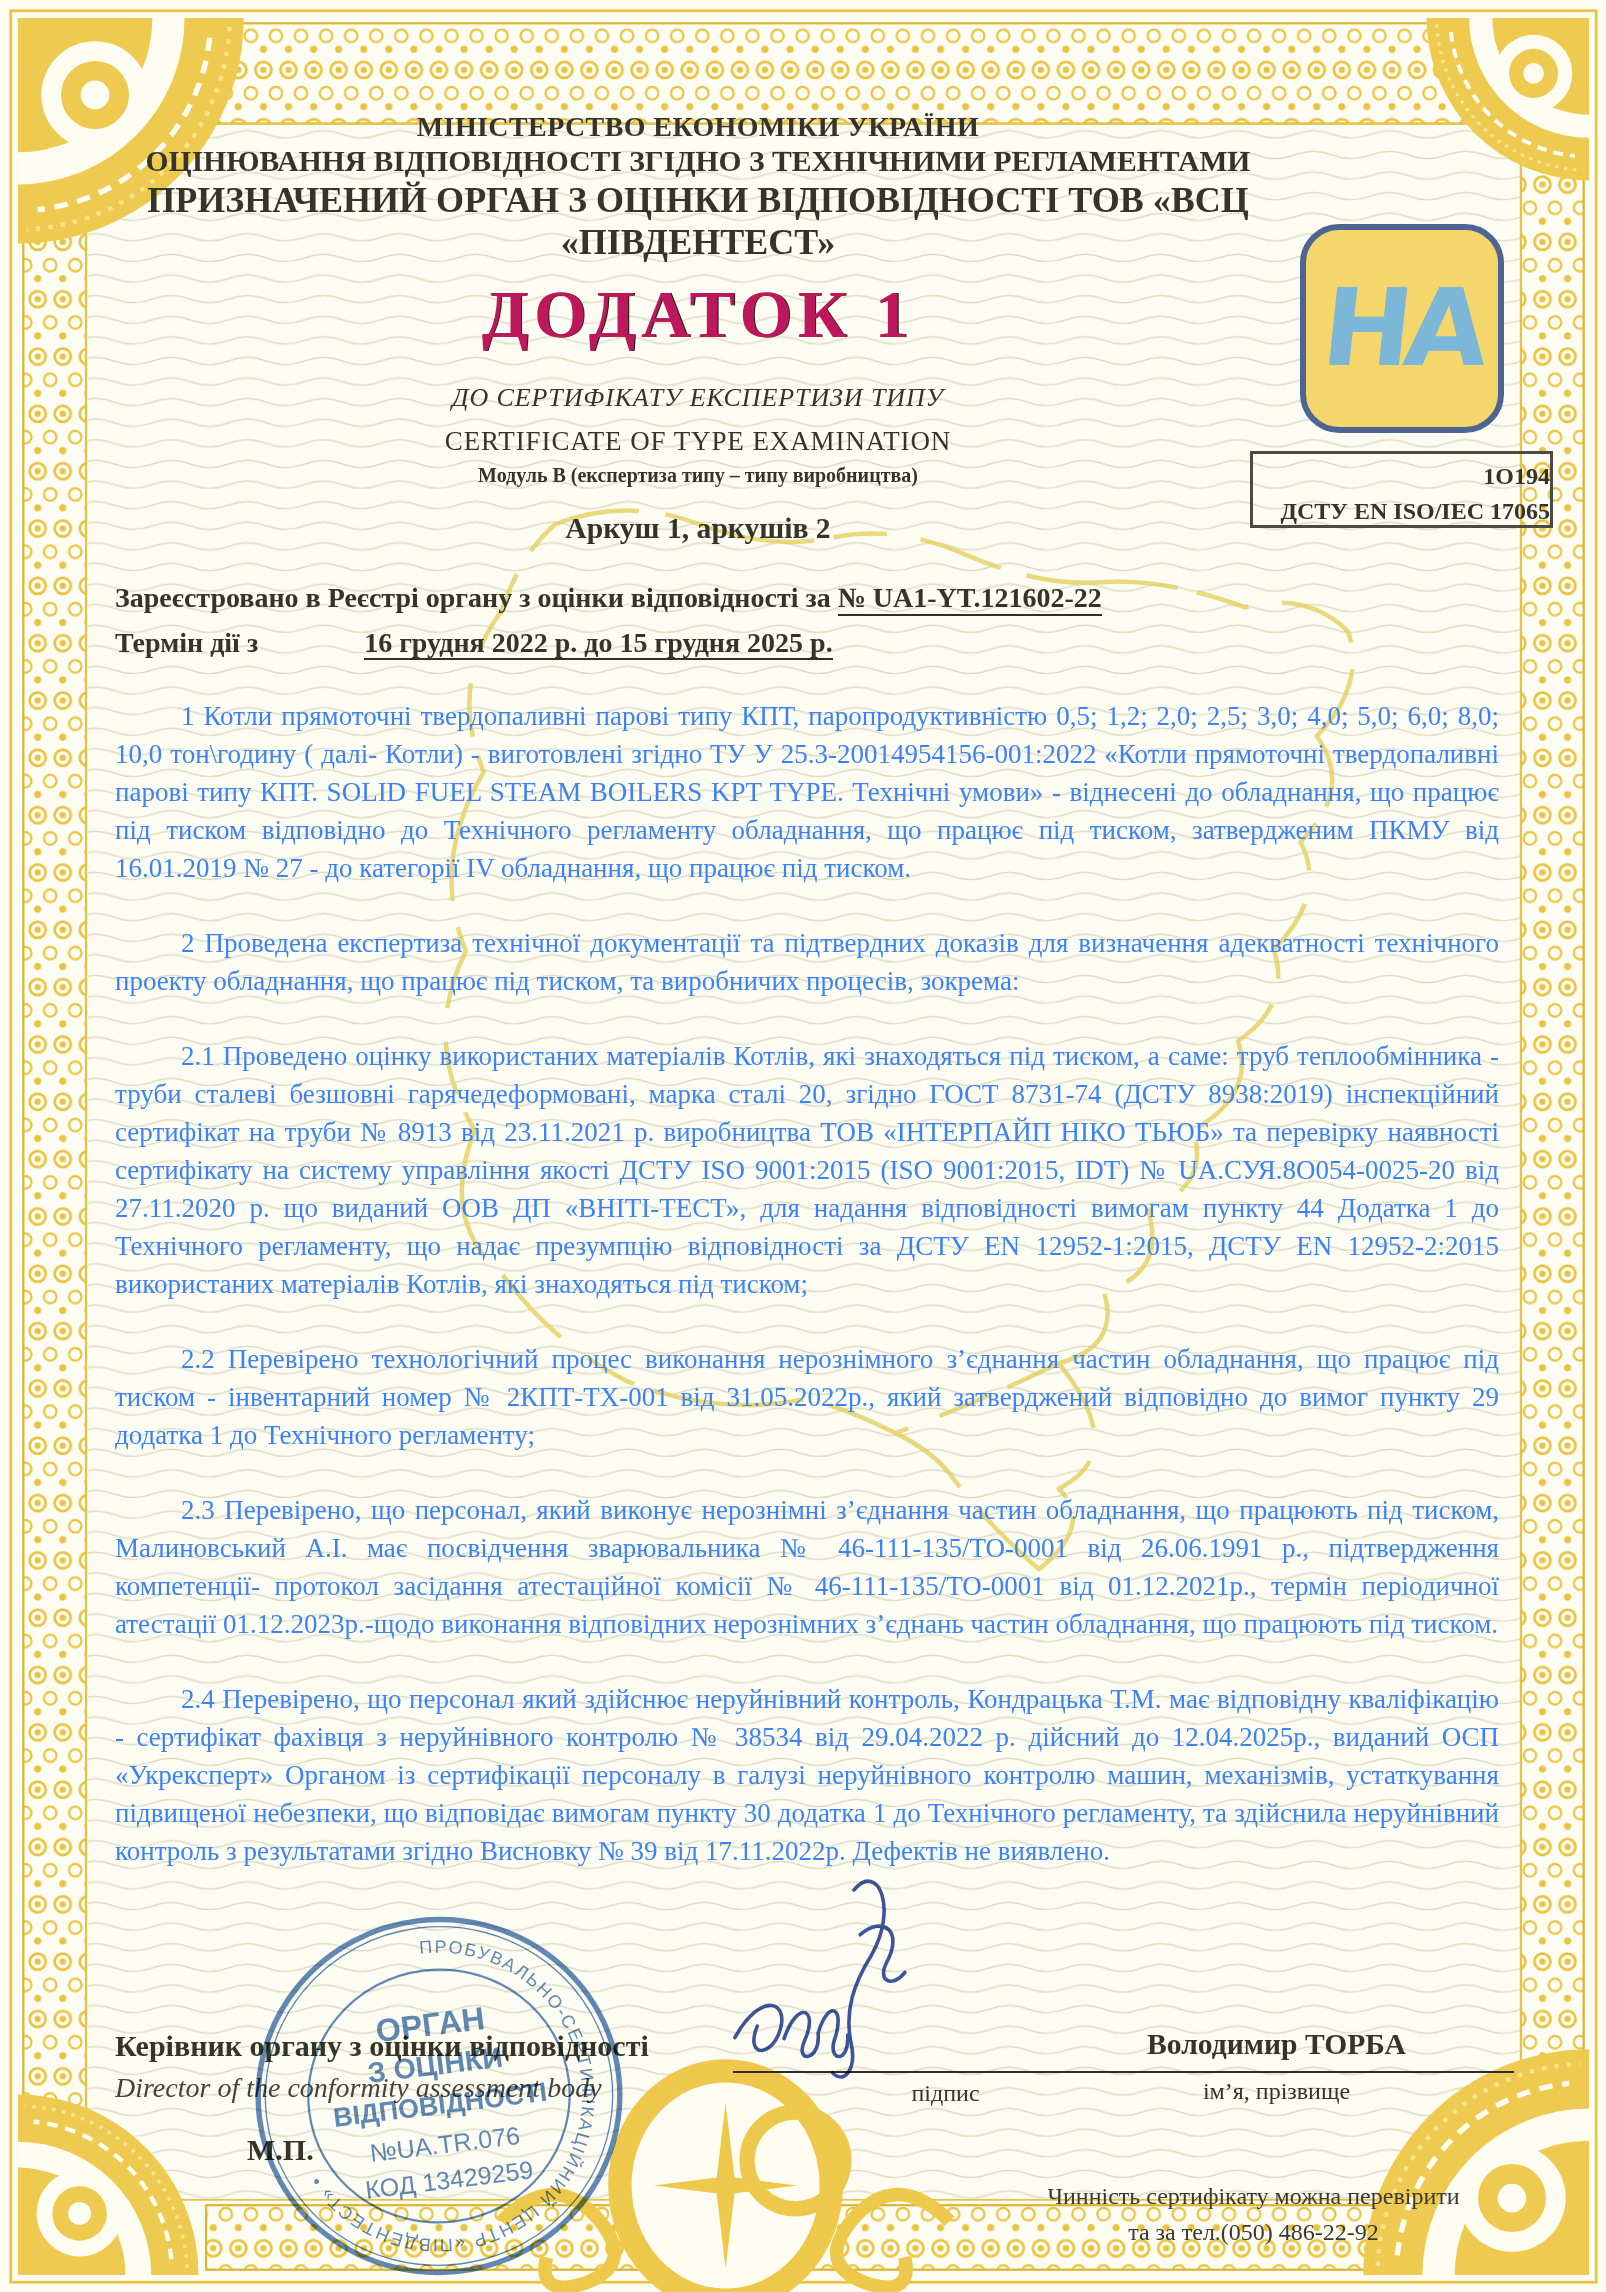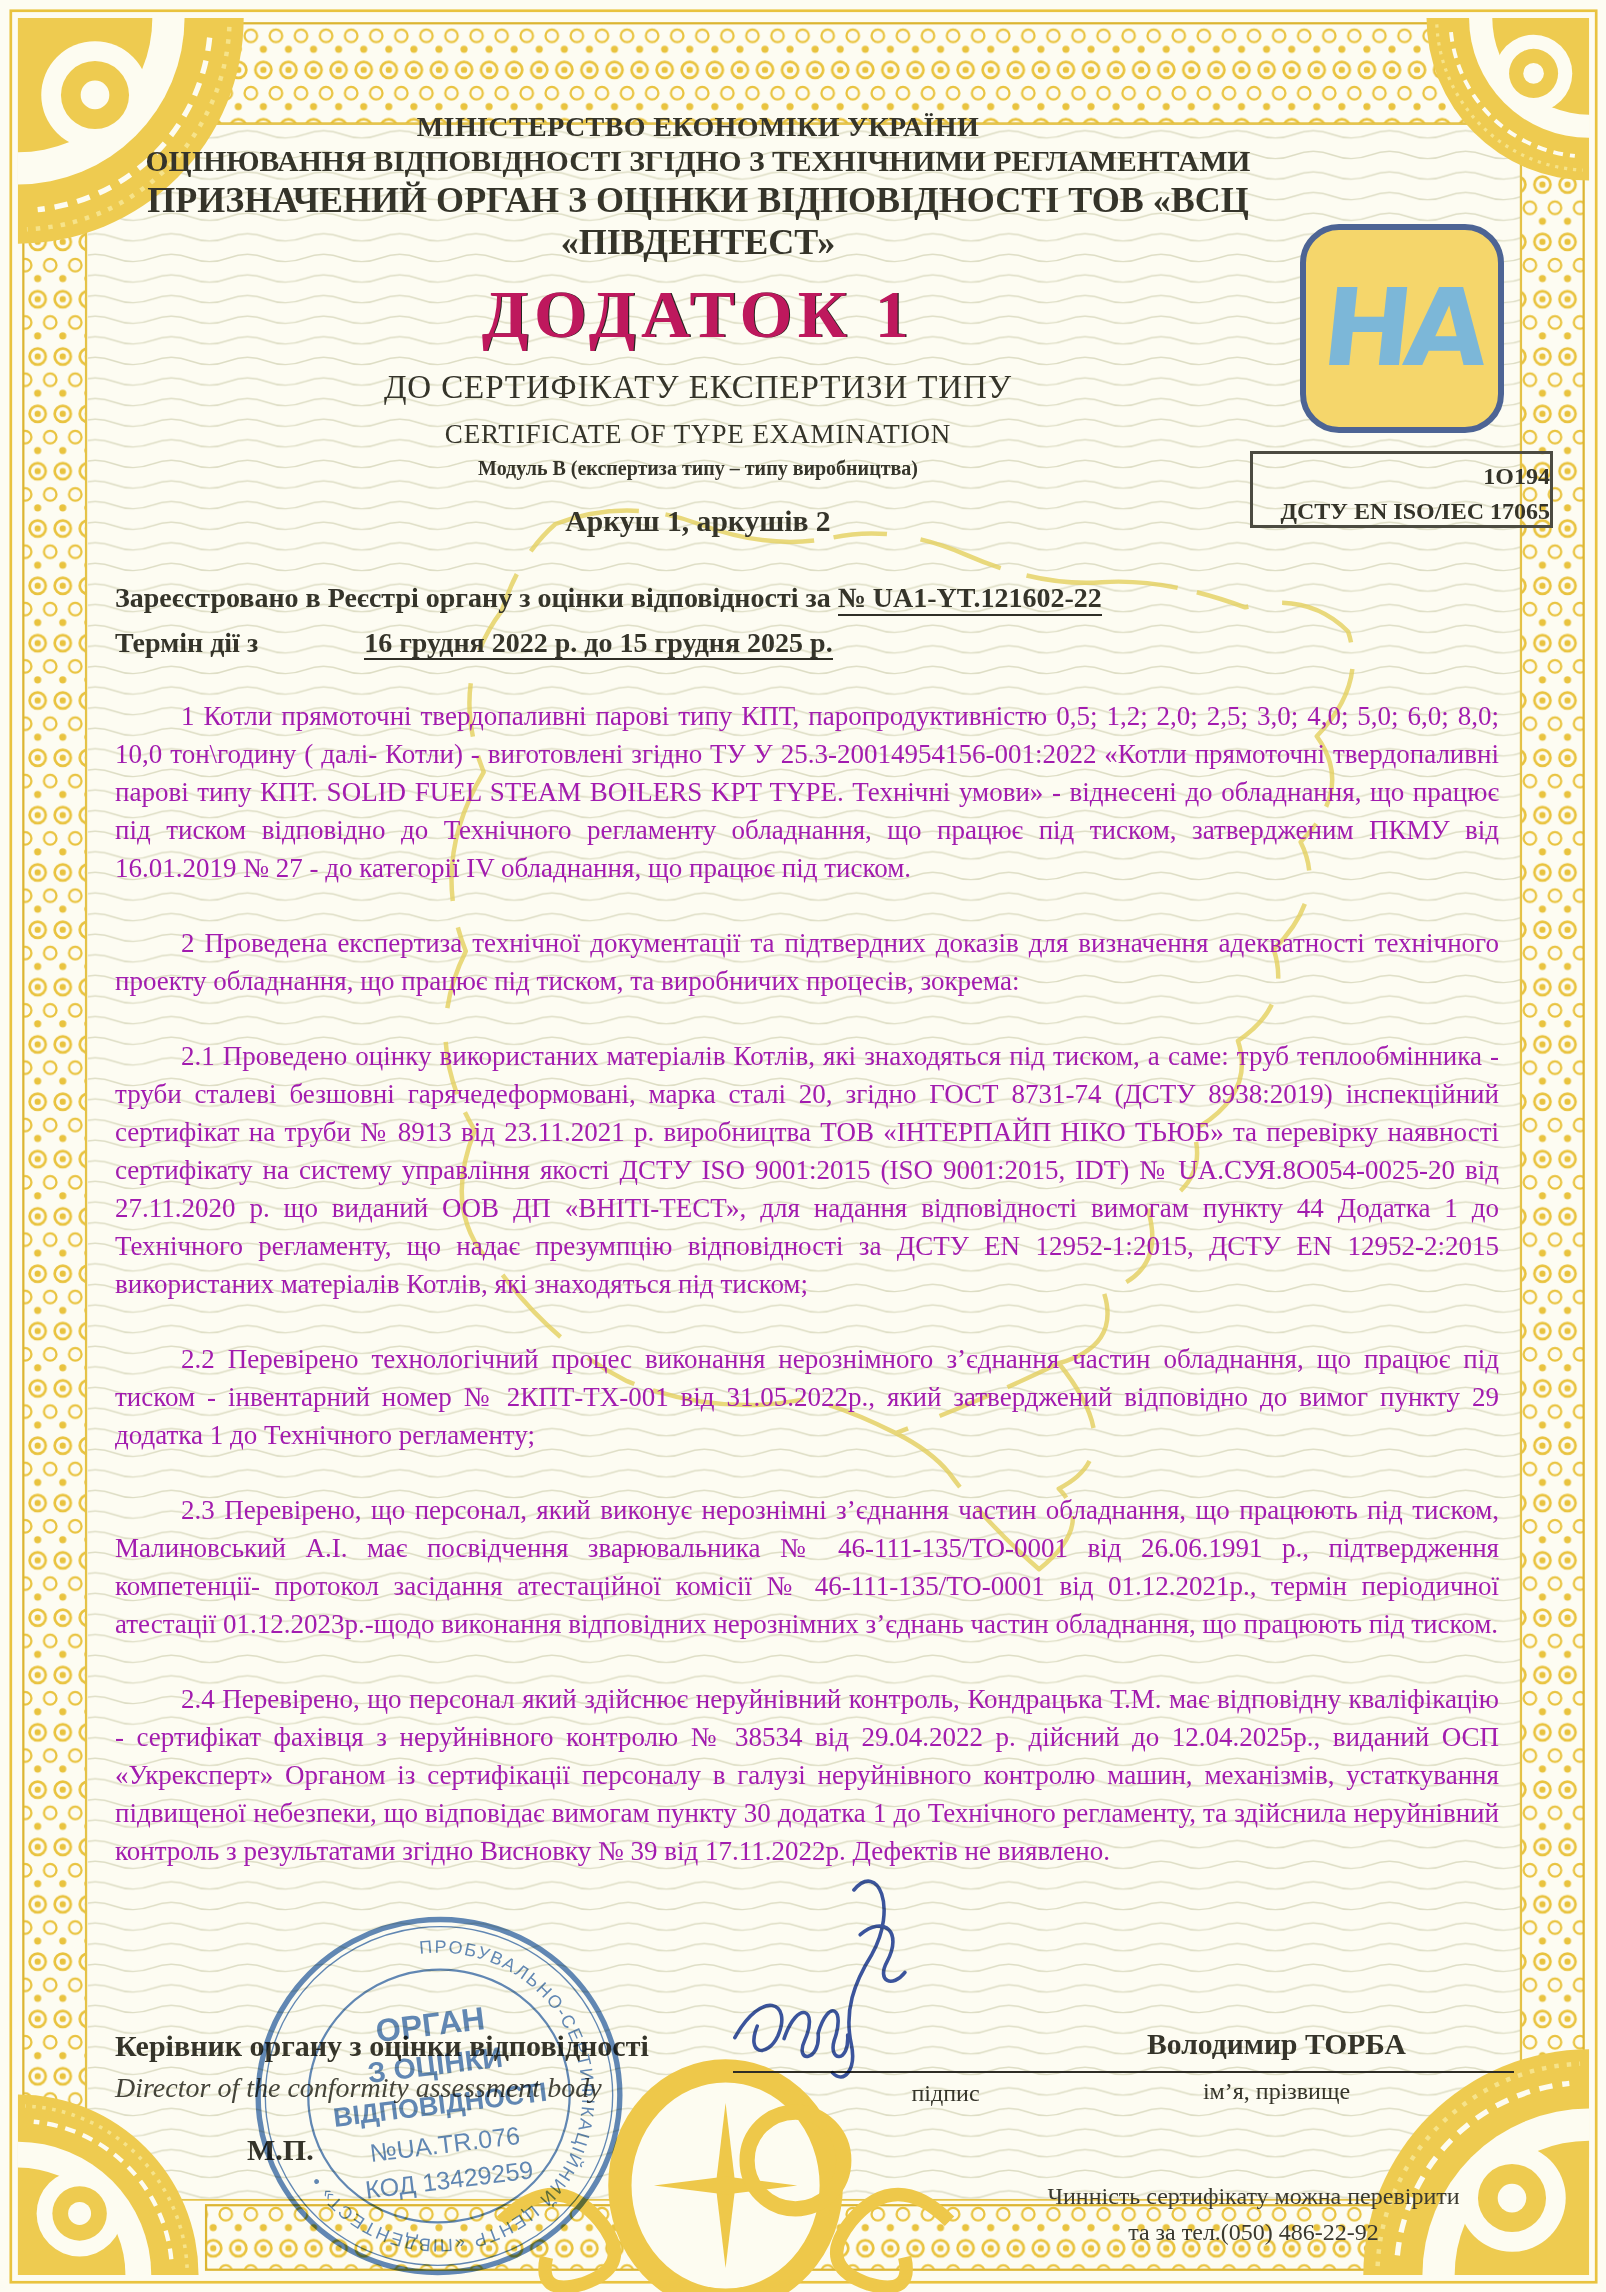--- a/index.html
+++ b/index.html
@@ -6,38 +6,38 @@
   .page{position:relative;width:1607px;height:2293px;background:#fdfcf2;overflow:hidden;
         font-family:"Liberation Serif","DejaVu Serif",serif;color:#35342a;}
   svg.layer{position:absolute;left:0;top:0;}
   .content{position:absolute;inset:0;z-index:6;}
   .hdr{position:absolute;left:107px;top:111px;width:1182px;text-align:center;}
   .h1{font-size:28px;font-weight:700;letter-spacing:0.4px;}
   .h2{font-size:29.6px;font-weight:700;margin-top:1.8px;}
   .h3{font-size:36px;font-weight:700;margin-top:1px;}
   .title{font-size:68px;font-weight:700;letter-spacing:5.4px;margin-top:12.5px;color:#be185d;
          text-shadow:1.1px 0 #272621;}
-  .sub1{font-size:33px;margin-top:15px;letter-spacing:0.9px;}
+  .sub1{font-size:26px;margin-top:29px;letter-spacing:0.9px;font-style:italic;}
   .sub2{font-size:27px;margin-top:13px;letter-spacing:0.9px;}
   .sub3{font-size:20px;font-weight:700;margin-top:7.2px;}
   .sheet{font-size:29.6px;font-weight:700;margin-top:25px;}
   .logo{position:absolute;left:1300px;top:224px;width:192px;height:197px;z-index:6;
         background:#f5d66b;border:6.3px solid #4d6494;border-radius:39px;
         display:flex;align-items:center;justify-content:center;}
   .logo span{font-family:"DejaVu Sans","Liberation Sans",sans-serif;font-weight:700;
         font-size:107px;color:#7cb7d8;transform:skewX(-6deg);letter-spacing:-7.2px;line-height:1;}
   .isoBox{position:absolute;left:1250px;top:451px;width:303px;height:77px;z-index:6;
         border:3.6px solid #4c4b41;text-align:right;font-weight:700;font-size:24px;line-height:1.45;
         padding-top:5.4px;box-sizing:border-box;}
   .reg{position:absolute;left:115px;top:582px;width:1406px;font-size:28px;font-weight:700;z-index:6;}
   .reg .u{border-bottom:2.7px solid #2f2e27;padding-bottom:0.9px;}
   .reg .row2{margin-top:12.5px;}
   .reg .row2 .u{margin-left:106px;}
   .body{position:absolute;left:115px;top:697px;width:1384px;z-index:6;
-        font-size:27px;line-height:38px;text-align:justify;color:#a21caf;}
+        font-size:27px;line-height:38px;text-align:justify;color:#3b82f6;}
   .body p{margin:0 0 37px;text-indent:66px;}
   .footRow{position:absolute;z-index:6;}
   .dirUk{left:115px;top:2029px;font-size:30px;font-weight:700;}
   .dirEn{left:115px;top:2072px;font-size:28px;font-style:italic;color:#45443a;}
   .mp{left:247px;top:2133px;font-size:30px;font-weight:700;}
   .sigLine{left:733px;top:2071px;width:425px;border-top:2.7px solid #2e2d26;height:0;}
   .sigLbl{left:733px;top:2080px;width:425px;text-align:center;font-size:24px;}
   .nameVal{left:1039px;top:2028px;width:475px;text-align:center;font-size:29.6px;font-weight:700;}
   .nameLine{left:1039px;top:2071px;width:475px;border-top:2.7px solid #2e2d26;height:0;}
   .nameLbl{left:1039px;top:2078px;width:475px;text-align:center;font-size:24px;}

